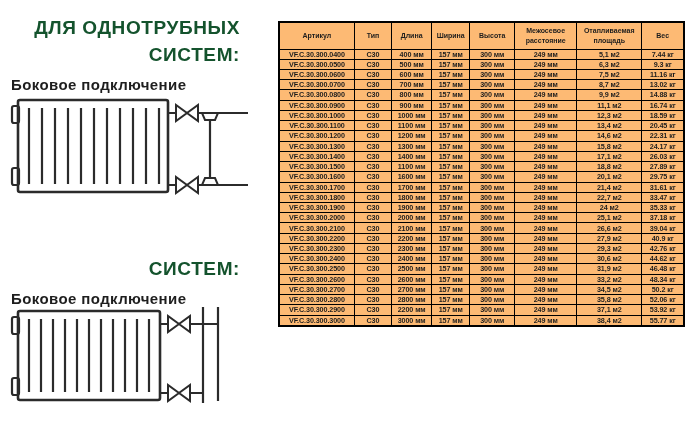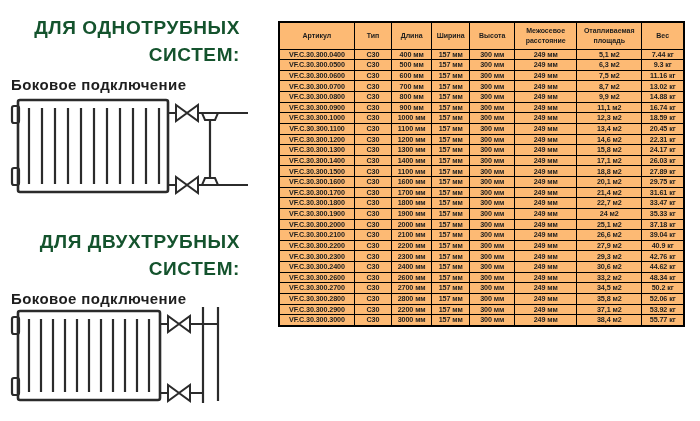--- a/index.html
+++ b/index.html
@@ -103,21 +103,20 @@
         <path d="M168 10 L168 26 L179 18 Z M190 10 L190 26 L179 18 Z"></path>
         <path d="M168 82 L168 98 L179 90 Z M190 82 L190 98 L179 90 Z"></path>
       </g>
       <g fill="#ffffff" stroke-width="2">
         <path d="M194 18 L210 18 L207 25 L197 25 Z"></path>
         <path d="M197 83 L207 83 L210 90 L194 90 Z"></path>
       </g>
     </g>
   </svg>
 
-  <div class="sec-title t2a">ДЛЯ ДВУХТРУБНЫХ</div>
   <div class="sec-title t2b">СИСТЕМ:</div>
   <div class="subtitle s2">Боковое подключение</div>
 
   <svg class="diagram d2" viewBox="0 0 248 102" aria-hidden="true">
     <g stroke="#2b2b2b" fill="none" stroke-width="2.2">
       <g>
         <rect x="4" y="14" width="7" height="17" rx="2"></rect>
         <rect x="4" y="75" width="7" height="17" rx="2"></rect>
         <rect x="10" y="8" width="142" height="89" rx="2" stroke-width="2.6"></rect>
         <path d="M21 16V89 M33 16V89 M45 16V89 M57 16V89 M69 16V89 M81 16V89 M93 16V89 M105 16V89 M117 16V89 M129 16V89 M141 16V89"></path>
@@ -363,20 +362,30 @@
           <td>VF.C.30.300.2400</td>
           <td>C30</td>
           <td>2400 мм</td>
           <td>157 мм</td>
           <td>300 мм</td>
           <td>249 мм</td>
           <td>30,6 м2</td>
           <td>44.62 кг</td>
         </tr>
         <tr>
+          <td>VF.C.30.300.2500</td>
+          <td>C30</td>
+          <td>2500 мм</td>
+          <td>157 мм</td>
+          <td>300 мм</td>
+          <td>249 мм</td>
+          <td>31,9 м2</td>
+          <td>46.48 кг</td>
+        </tr>
+        <tr>
           <td>VF.C.30.300.2600</td>
           <td>C30</td>
           <td>2600 мм</td>
           <td>157 мм</td>
           <td>300 мм</td>
           <td>249 мм</td>
           <td>33,2 м2</td>
           <td>48.34 кг</td>
         </tr>
         <tr>

